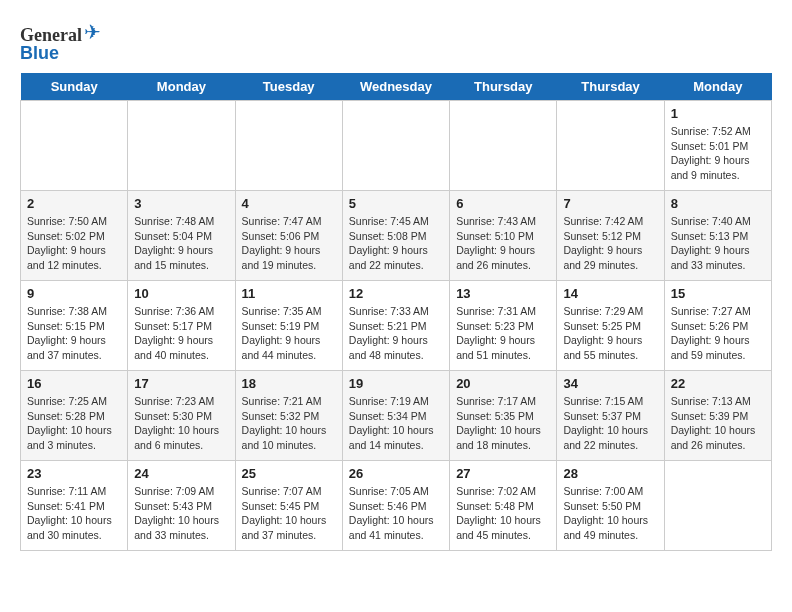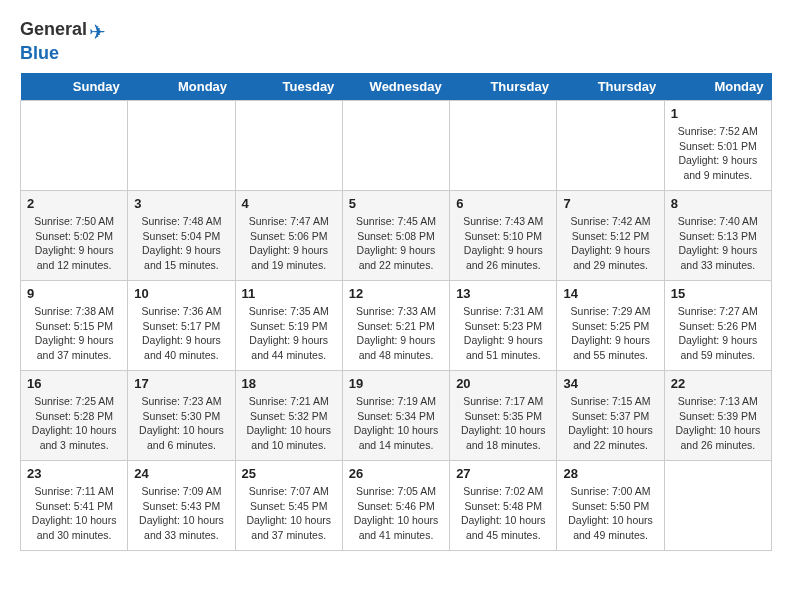--- a/index.html
+++ b/index.html
@@ -47,21 +47,21 @@
       color: #555;
     }
     table {
       width: 100%;
       border-collapse: collapse;
       font-size: 11px;
     }
     .day-header {
       background-color: #1a6bb5;
       color: #fff;
-      text-align: right;
+      text-align: center;
       padding: 6px 8px;
       font-size: 13px;
       font-weight: bold;
     }
     td {
       border: 1px solid #ccc;
       vertical-align: top;
       padding: 5px 6px;
       width: calc(100% / 7);
       min-height: 80px;
@@ -71,42 +71,41 @@
       font-size: 13px;
       font-weight: bold;
       color: #222;
       display: block;
       margin-bottom: 3px;
     }
     .day-info {
       font-size: 10.5px;
       color: #333;
       line-height: 1.4;
-      text-align: center;
     }
     .empty-cell {
       background: #f9f9f9;
     }
     tr:nth-child(even) td {
       background-color: #f5f5f5;
     }
     tr:nth-child(odd) td {
       background-color: #fff;
     }
     thead tr th {
       background-color: #1a6bb5 !important;
     }
   </style>
 </head>
 <body>
 
 <div class="header-section">
   <div class="logo">
     <div>
-      <div style="display:flex;align-items:flex-start;">
+      <div style="display:flex;align-items:flex-end;font-family:Liberation Serif, serif;">
         <span class="logo-text-general">General</span>
         <span style="color:#1a6bb5;font-size:20px;margin-left:2px;">✈</span>
       </div>
       <span class="logo-text-blue">Blue</span>
     </div>
   </div>
 </div>
 
 <table>
   <thead>

